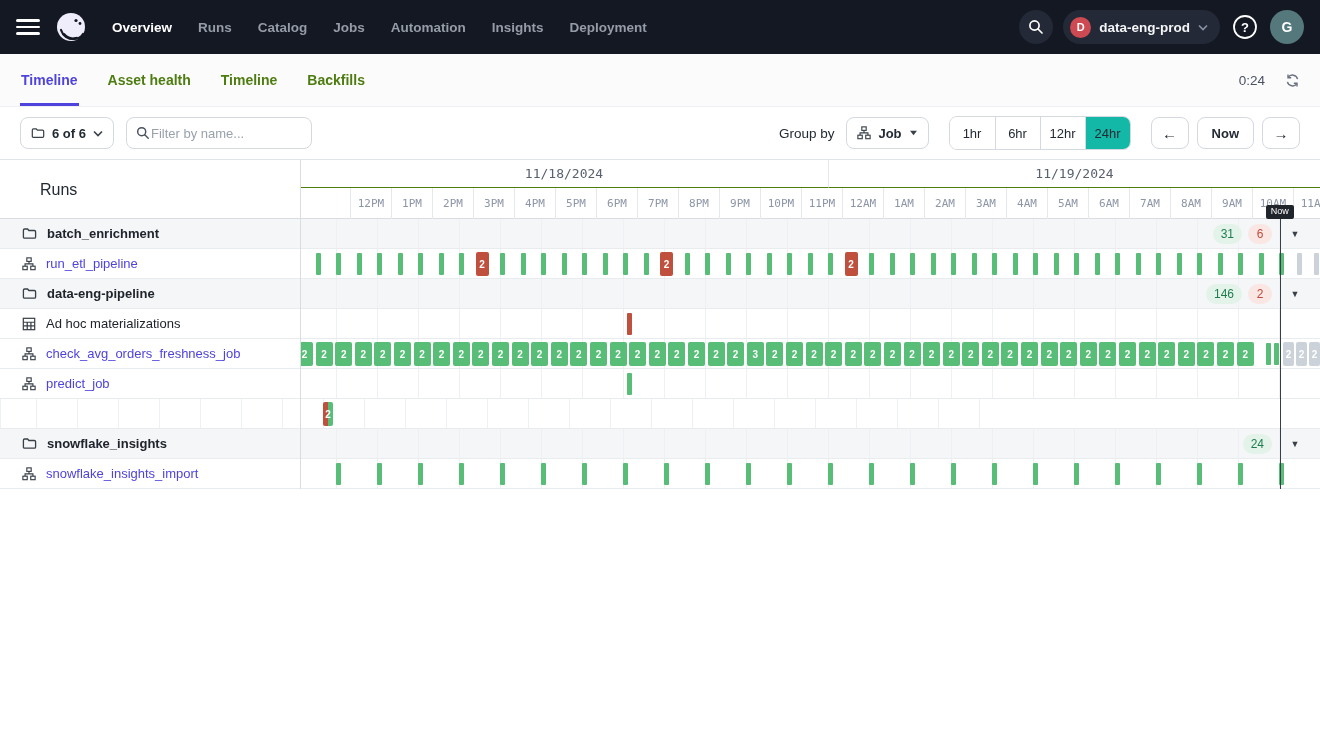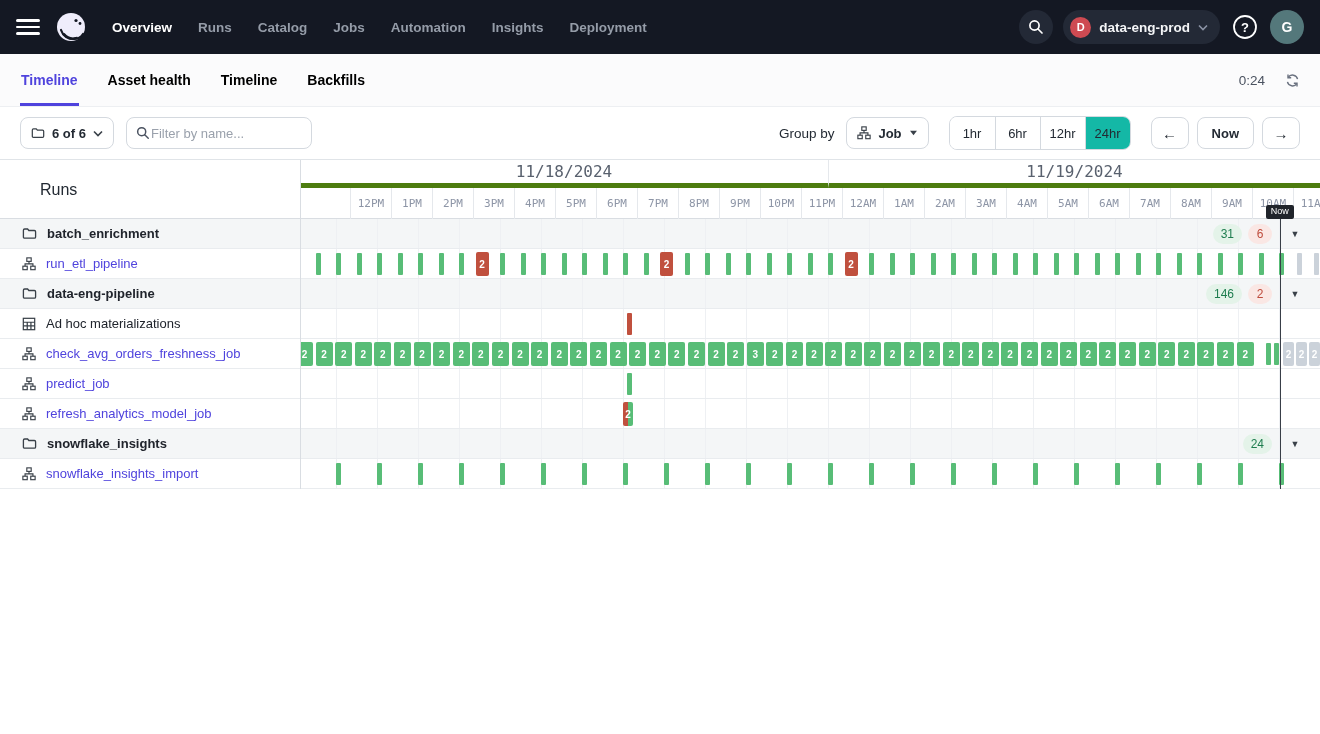--- a/index.html
+++ b/index.html
@@ -17,21 +17,21 @@
   .circle-btn { width:34px; height:34px; border-radius:50%; background:#232936; display:flex; align-items:center; justify-content:center; cursor:pointer; }
   .depl-pill { height:34px; border-radius:17px; background:#232936; display:flex; align-items:center; gap:8px; padding:0 12px 0 7px; cursor:pointer; }
   .depl-initial { width:21px; height:21px; border-radius:50%; background:#CE4A52; color:#fff; font-size:11px; font-weight:700; display:flex; align-items:center; justify-content:center; }
   .depl-name { color:#F4F5F7; font-size:13.5px; font-weight:600; }
   .help-btn { width:30px; height:30px; border-radius:50%; display:flex; align-items:center; justify-content:center; cursor:pointer; }
   .avatar { width:34px; height:34px; border-radius:50%; background:#54787B; color:#fff; font-size:14px; font-weight:700; display:flex; align-items:center; justify-content:center; cursor:pointer; }
 
   
   .tabbar { height:53px; background:#FBFBFC; border-bottom:1px solid #EDEFF2; display:flex; align-items:stretch; padding:0 20px; }
   .tabs { display:flex; gap:28px; }
-  .tab { display:flex; align-items:center; font-size:14px; font-weight:700; color:#000000; cursor:pointer; border-bottom:3px solid transparent; padding:2px 1px 0 1px; }
+  .tab { display:flex; align-items:center; font-size:14px; font-weight:700; color:#4d7c0f; cursor:pointer; border-bottom:3px solid transparent; padding:2px 1px 0 1px; }
   .tab.active { color:#4F43DD; border-bottom-color:#4F43DD; }
   .tab-right { margin-left:auto; display:flex; align-items:center; gap:20px; }
   .countdown { font-size:13.5px; color:#4A5260; }
 
   
   .toolbar { height:52px; background:#fff; display:flex; align-items:center; padding:0 20px; }
   .tleft { display:flex; align-items:center; gap:12px; }
   .tright { margin-left:auto; display:flex; align-items:center; gap:12px; }
   .btn { height:32px; border:1px solid #D4D9DF; border-radius:8px; background:#fff; display:flex; align-items:center; gap:7px; padding:0 10px; font-size:13px; font-weight:600; color:#232A33; cursor:pointer; }
   .search-wrap { position:relative; }
@@ -44,21 +44,21 @@
   .seg:first-child { border-left:none; }
   .seg.active { background:#14b8a6; }
   .nav-btn { width:38px; justify-content:center; font-size:15px; font-weight:400; }
   .now-btn { padding:0 14px; font-weight:600; }
 
   
   .tl-wrap { position:relative; width:1320px; border-top:1px solid #E0E4E8; }
   .tl-head { position:relative; height:59px; border-bottom:1px solid #D9DDE2; }
   .runs-cell { position:absolute; left:0; top:0; width:300px; height:59px; display:flex; align-items:center; padding-left:40px; font-size:16px; color:#232A33; }
   .date-cell { position:absolute; top:0; height:28px; display:flex; align-items:center; justify-content:center;
-               font-family:"DejaVu Sans Mono", monospace; font-size:16px; color:#59616E; border-bottom:5px solid #4d7c0f; }
+               font-family:"DejaVu Sans Mono", monospace; font-size:13px; color:#59616E; border-bottom:1px solid #4d7c0f; }
   .date-cell.d2 { border-left:1px solid #E5E8EC; }
   .hours-row { position:absolute; left:300px; top:28px; height:31px; width:1020px; display:flex;margin-left:14px; }
   .hour-cell { width:41px; border-left:1px solid #E5E8EC; display:flex; align-items:center; justify-content:center;
                font-family:"DejaVu Sans Mono", monospace; font-size:11px; color:#8D95A6; }
   .hour-spacer { width:36px; }
   .rows {}
   .trow { position:relative; height:30px; display:flex; border-bottom:1px solid #E9ECEF; background:#fff; }
   .trow.group { background:#F4F6F7; }
   .rlabel { width:300px; display:flex; align-items:center; gap:10px; padding-left:22px; font-size:13px; color:#20242C; }
   .rlabel .txt { font-weight:400; }
@@ -430,31 +430,20 @@
               <path d="M8 5 V7.8 M3.5 10.5 V7.8 H12.5 V10.5" fill="none" stroke="#394048" stroke-width="1.3"></path>
             </svg>
           </span>
           <span class="txt link">predict_job</span>
         </div>
         <div class="rtrack">
           <div class="run tick" style="background: rgb(88, 189, 119); width: 5px; left: 327.1px;"></div>
         </div>
       </div>
       <div class="trow">
-        <div class="rlabel">
-          <span style="display: flex;">
-            <svg width="14" height="14" viewBox="0 0 16 16">
-              <rect x="5.5" y="1" width="5" height="4" fill="none" stroke="#394048" stroke-width="1.3"></rect>
-              <rect x="1" y="10.5" width="5" height="4" fill="none" stroke="#394048" stroke-width="1.3"></rect>
-              <rect x="10" y="10.5" width="5" height="4" fill="none" stroke="#394048" stroke-width="1.3"></rect>
-              <path d="M8 5 V7.8 M3.5 10.5 V7.8 H12.5 V10.5" fill="none" stroke="#394048" stroke-width="1.3"></path>
-            </svg>
-          </span>
-          <span class="txt link">refresh_analytics_model_job</span>
-        </div>
         <div class="rtrack">
           <div class="run split" style="left: 323px;">
             <div class="half" style="background: rgb(192, 80, 62);"></div>
             <div class="half" style="background: rgb(88, 189, 119);"></div>
             <div class="lbl">2</div>
           </div>
         </div>
       </div>
       <div class="trow group">
         <div class="rlabel">

